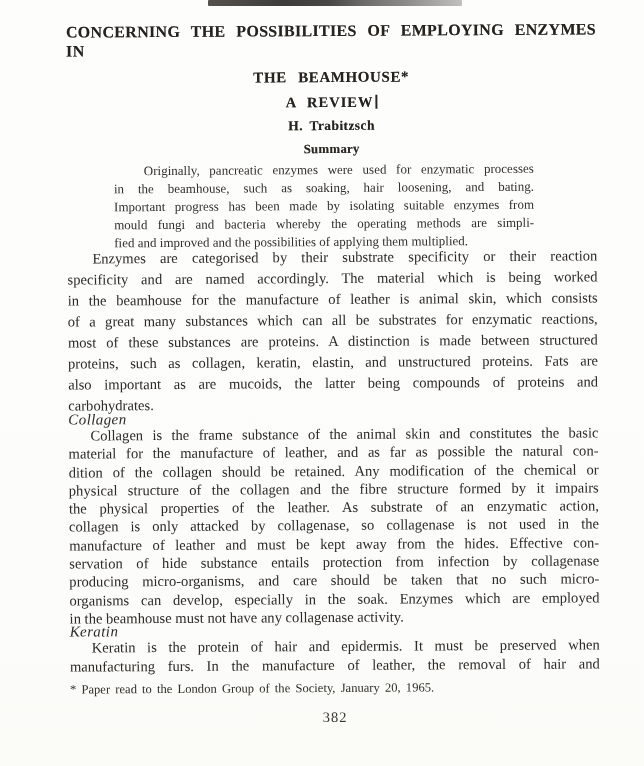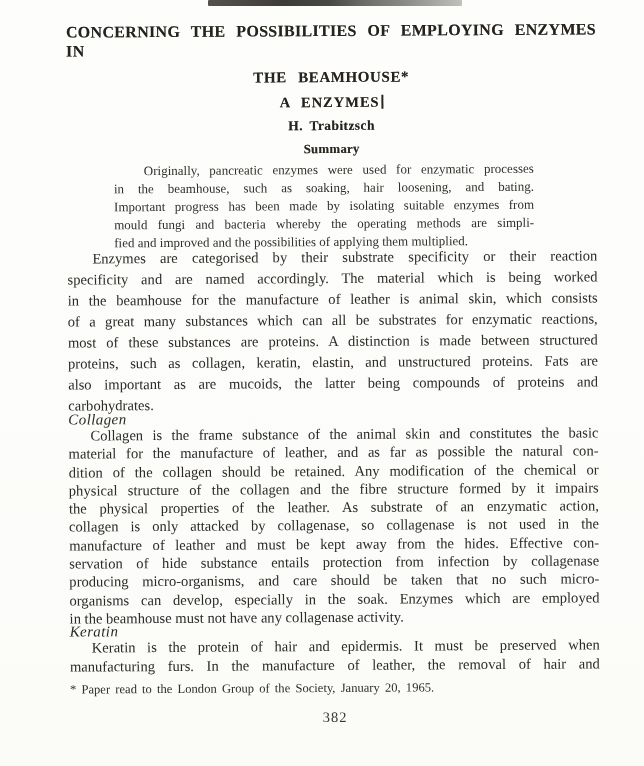--- a/index.html
+++ b/index.html
@@ -111,21 +111,21 @@
 
   <div class="scan-bar"></div>
 
   <div class="content">
 
     <div class="title1 t-shadow">CONCERNING THE POSSIBILITIES OF EMPLOYING ENZYMES IN</div>
 
     <div class="title2 t-shadow">THE BEAMHOUSE*</div>
 
     <div class="subtitle t-shadow">
-      <span>A ENZYMES</span><span class="cursor-mark"></span>
+      <span>A REVIEW</span><span class="cursor-mark"></span>
     </div>
 
     <div class="author t-shadow">H. Trabitzsch</div>
 
     <div class="summary-head t-shadow">Summary</div>
 
     <div class="summary">
         <div class="tline tfirst">Originally, pancreatic enzymes were used for enzymatic processes</div>
         <div class="tline">in the beamhouse, such as soaking, hair loosening, and bating.</div>
         <div class="tline">Important progress has been made by isolating suitable enzymes from</div>

